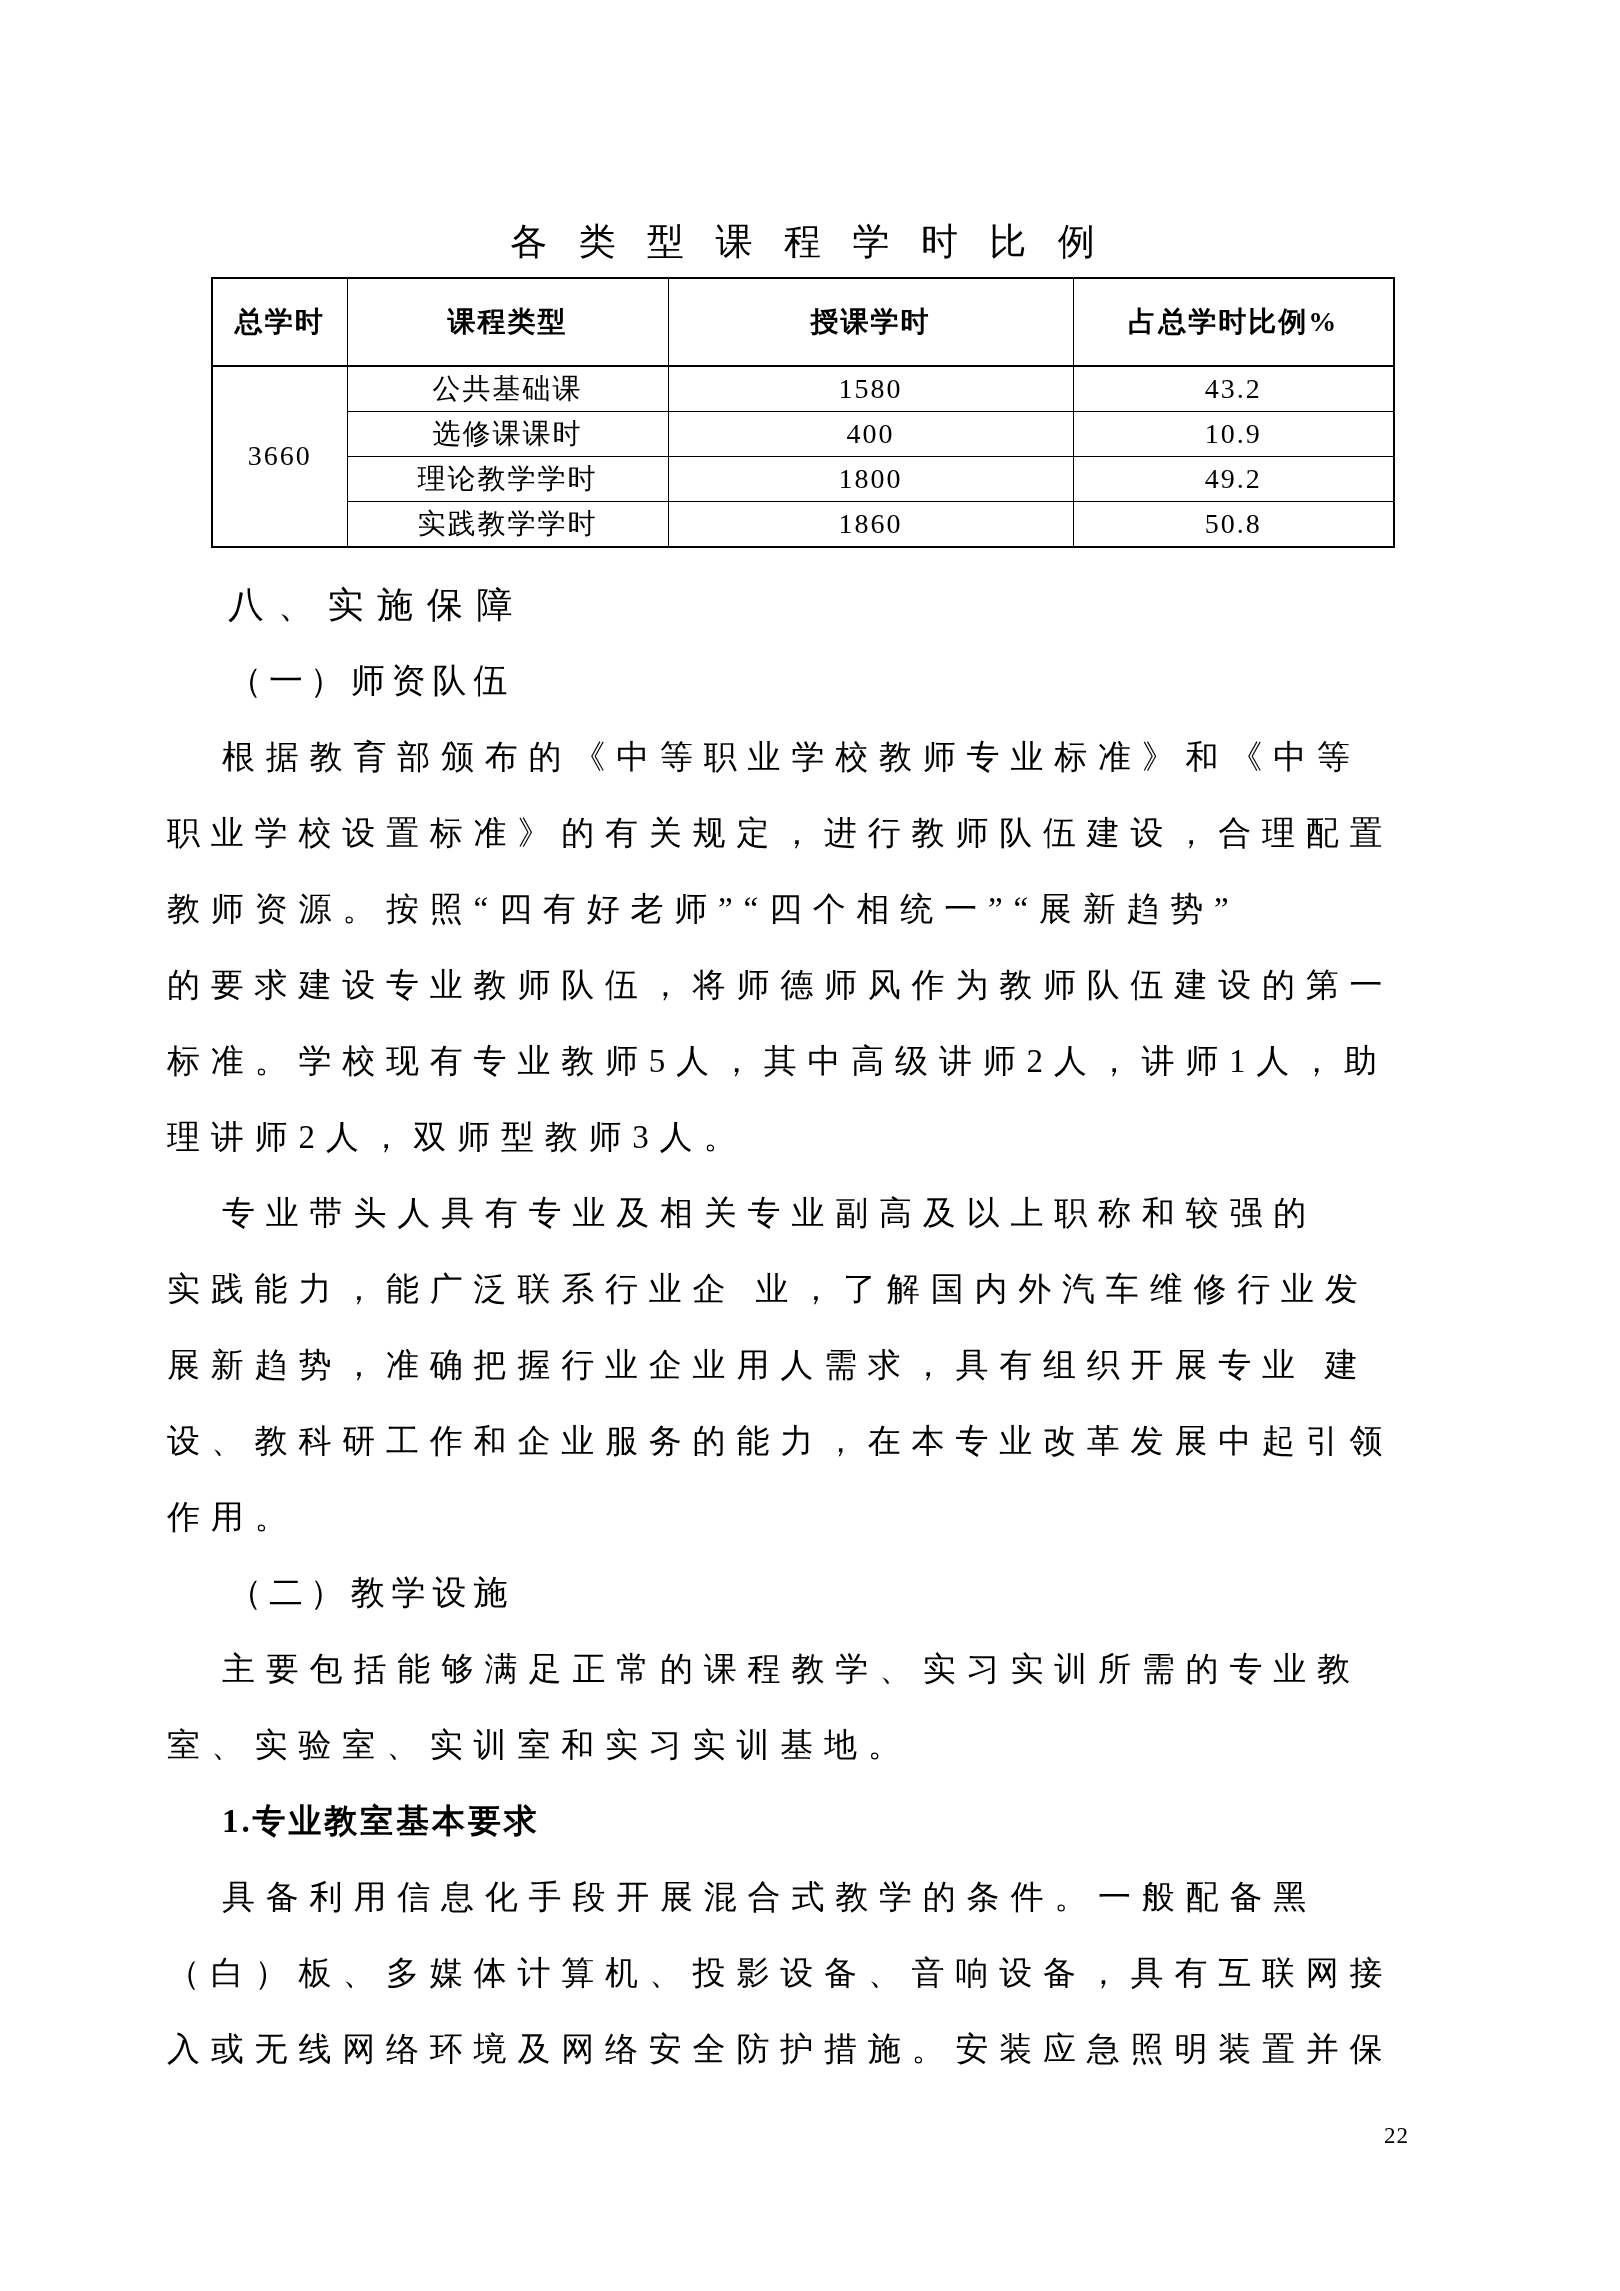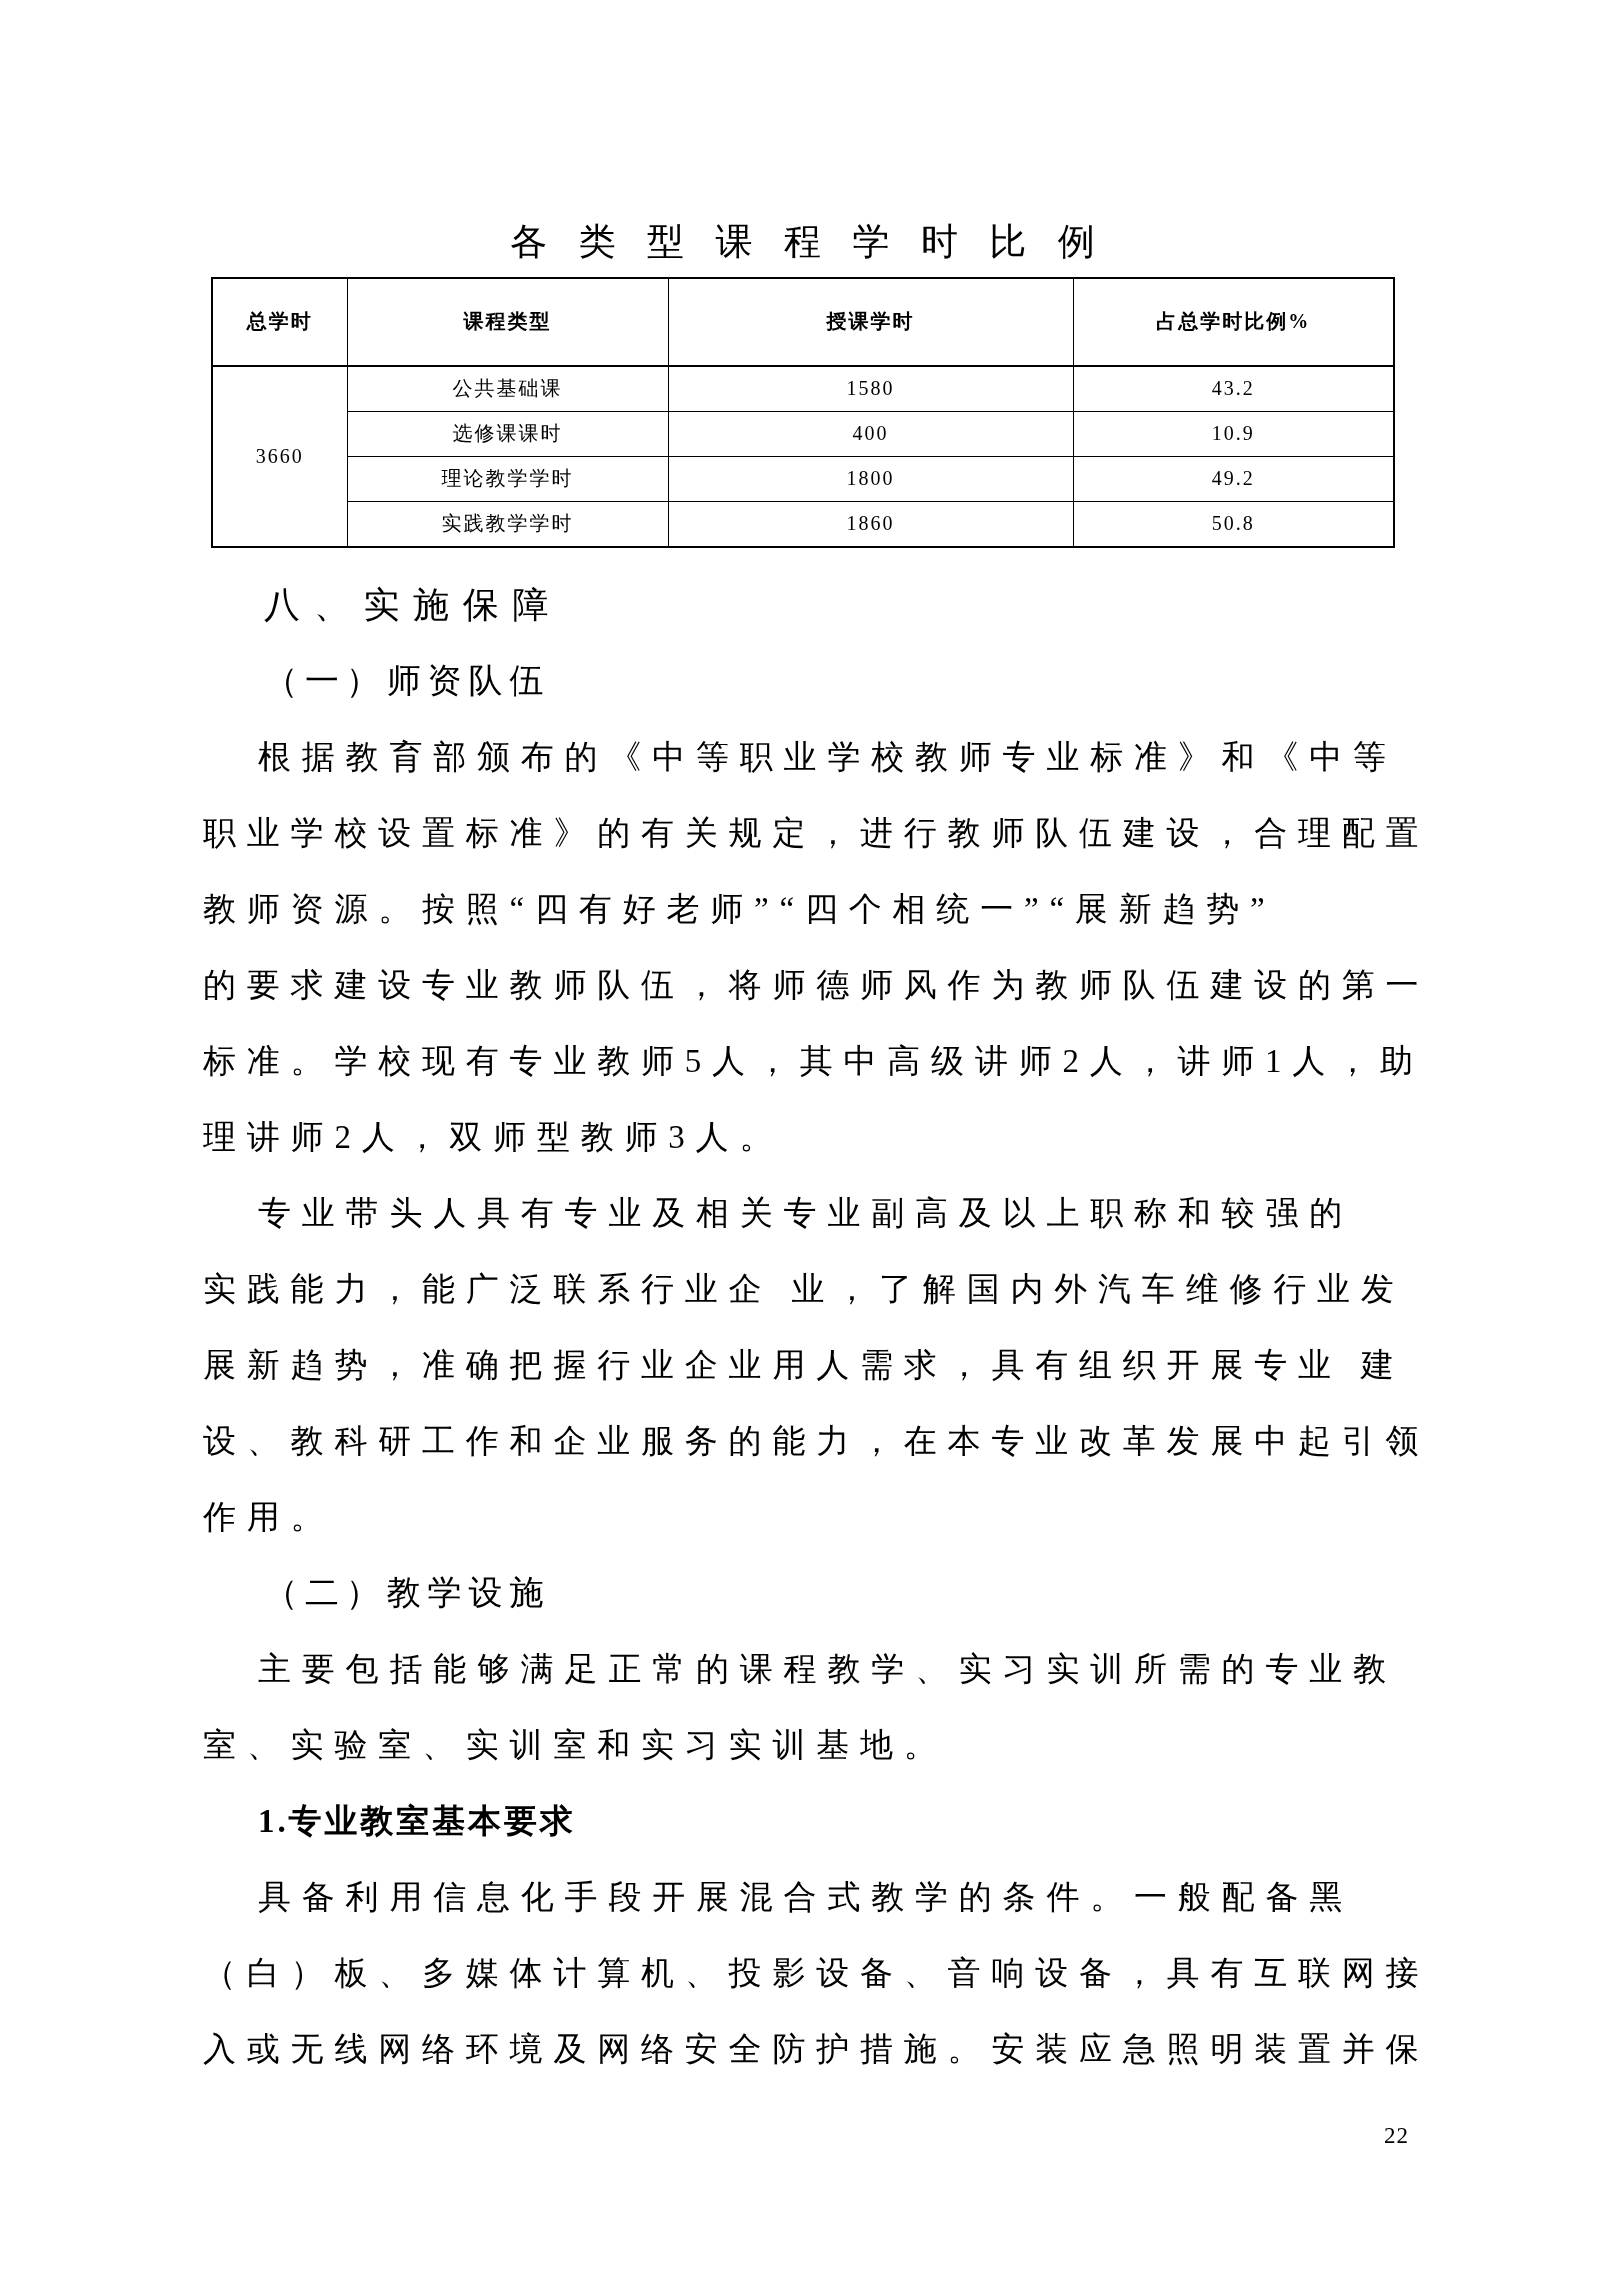--- a/index.html
+++ b/index.html
@@ -22,30 +22,30 @@
     letter-spacing:0.85em;padding-left:0.85em;
     margin-bottom:11.8px;white-space:nowrap;
   }
   table.hours{
     border-collapse:collapse;table-layout:fixed;
     width:1183px;border:2.9px solid #000;
   }
   table.hours th,table.hours td{
     border:1px solid #000;
     text-align:center;vertical-align:middle;
-    font-size:20px;letter-spacing:2px;padding:0;
+    font-size:28px;letter-spacing:2px;padding:0;
   }
   table.hours thead th{height:86px;font-weight:bold;border-bottom:2px solid #000;}
   table.hours tbody td{height:44px;}
   td.num{letter-spacing:1px;}
 
   
   .body{
     margin-top:19.6px;width:1245px;
-    font-size:33px;line-height:76px;letter-spacing:10.8px;margin-left:36px;
+    font-size:33px;line-height:76px;letter-spacing:10.8px;
   }
   .bl{white-space:nowrap;}
   .ind{padding-left:55px;}
   .h1{font-size:36px;padding-left:61px;letter-spacing:13.7px;white-space:nowrap;}
   .h2{font-size:34px;padding-left:61px;letter-spacing:6.9px;white-space:nowrap;}
   .h3{font-weight:bold;padding-left:55px;letter-spacing:2.9px;white-space:nowrap;}
 
   .page-num{
     position:absolute;left:1384px;top:2123px;
     font-size:23px;letter-spacing:1px;

